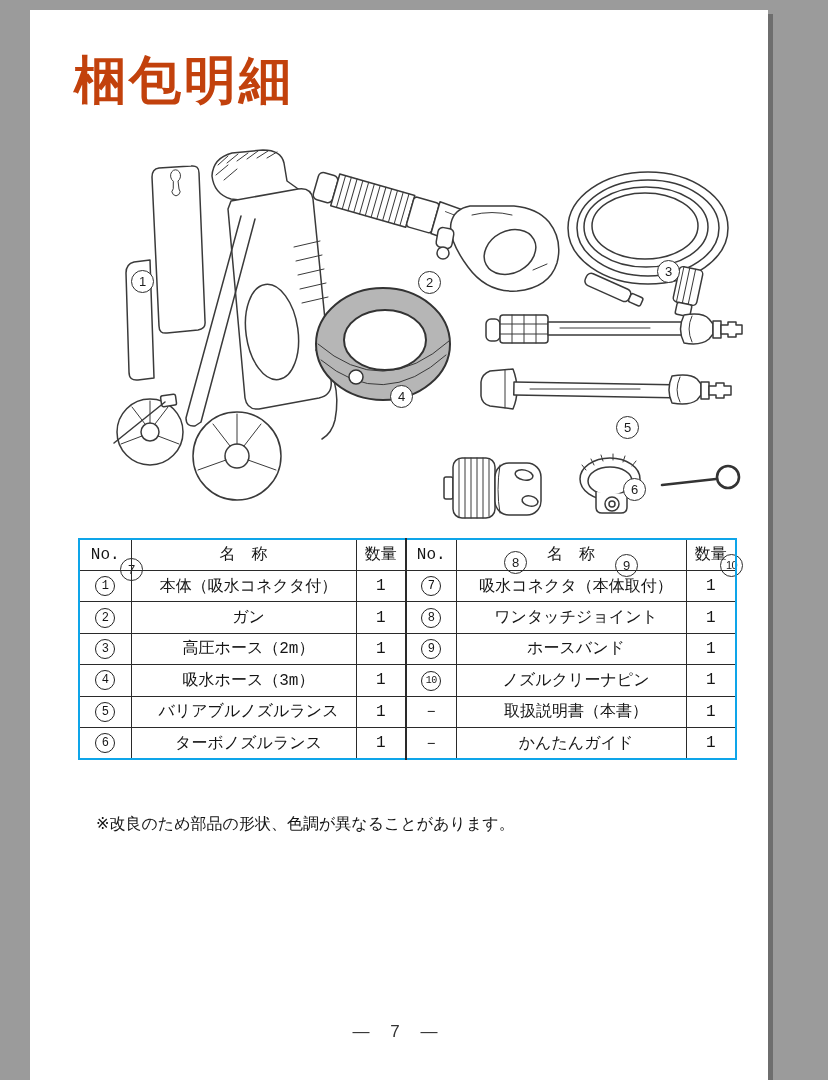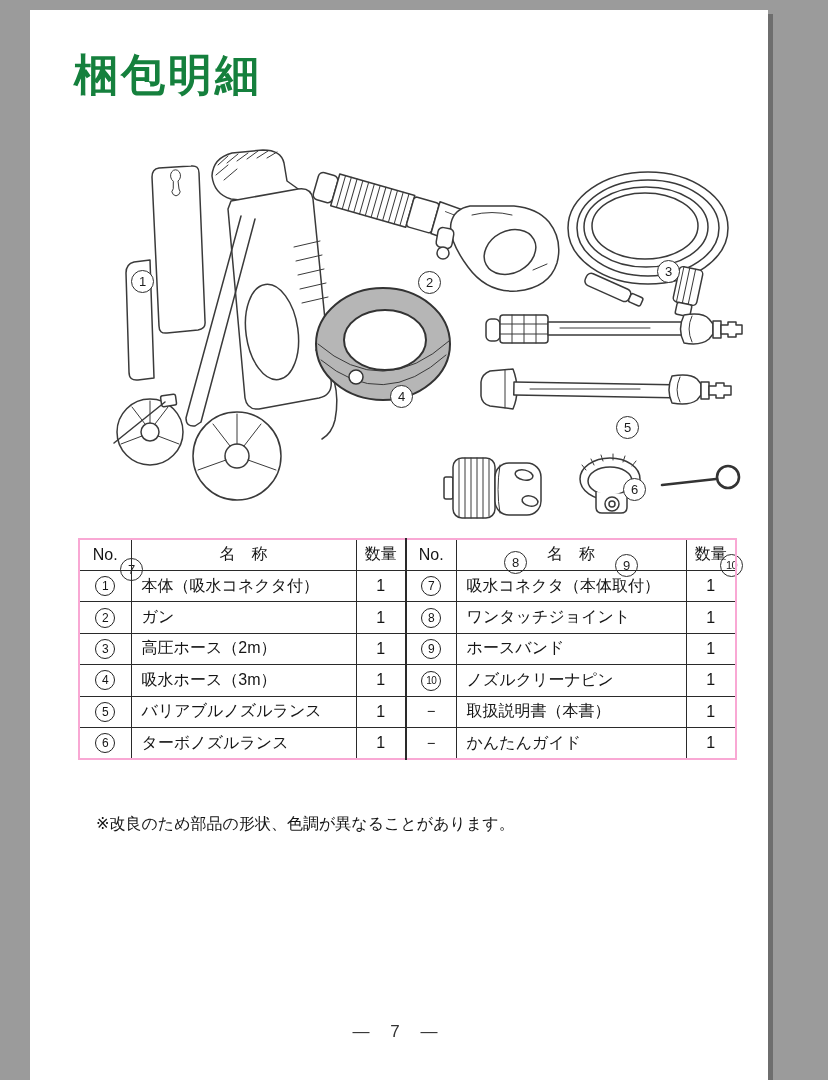--- a/index.html
+++ b/index.html
@@ -13,21 +13,21 @@
   *{margin:0;padding:0;box-sizing:border-box;}
   body{font-family:"Liberation Sans","DejaVu Sans",sans-serif;color:var(--ink);}
   .screen{position:relative;width:828px;height:1080px;background:var(--page-bg);overflow:hidden;}
   .paper{
     position:absolute;left:30px;top:10px;width:738px;height:1070px;
     background:var(--paper);
     box-shadow:5px 4px 0 var(--shadow);
   }
   .title{
     position:absolute;left:44px;top:36px;
-    font-size:44px;font-weight:bold;letter-spacing:3px;color:#15803d;
+    font-size:52px;font-weight:bold;letter-spacing:3px;color:#c2410c;
   }
   
   .figure{position:absolute;left:30px;top:120px;width:710px;height:402px;}
   .figure svg{position:absolute;left:0;top:0;}
   .fig-circ{
     position:absolute;width:23px;height:23px;border:1.6px solid #2e2e2e;border-radius:50%;
     display:flex;align-items:center;justify-content:center;
     font-size:13px;color:#1d1d1d;background:#fff;line-height:1;
   }
   .fig-circ.two{font-size:11px;letter-spacing:-0.5px;}
@@ -36,23 +36,23 @@
     position:absolute;left:48px;top:528px;width:657px;height:222px;
     border-collapse:collapse;table-layout:fixed;
     font-size:16px;color:#151515;
   }
   table.parts td,table.parts th{
     border:1.5px solid #2a2a2a;font-weight:normal;
     height:31px;overflow:hidden;white-space:nowrap;
   }
   table.parts th{font-size:16px;}
   td.c,th.c{text-align:center;}
-  td.nm{text-align:left;padding-left:10px;}
+  td.nm{text-align:center;padding-left:10px;}
   .mid-div{border-left:2.5px solid #2a2a2a !important;}
-  table.parts{border:2px solid #f9a8d4;}
+  table.parts{border:2px solid #0ea5e9;font-family:Liberation Mono, monospace;}
   .circ{
     display:inline-flex;align-items:center;justify-content:center;
     width:20px;height:20px;border:1.3px solid #222;border-radius:50%;
     font-size:12px;line-height:1;
   }
   .circ.two{font-size:10px;letter-spacing:-0.5px;}
   
   .notes{position:absolute;left:66px;top:782px;width:650px;font-size:16px;line-height:25px;color:#151515;}
   .notes .n3{margin-top:19px;}
   

